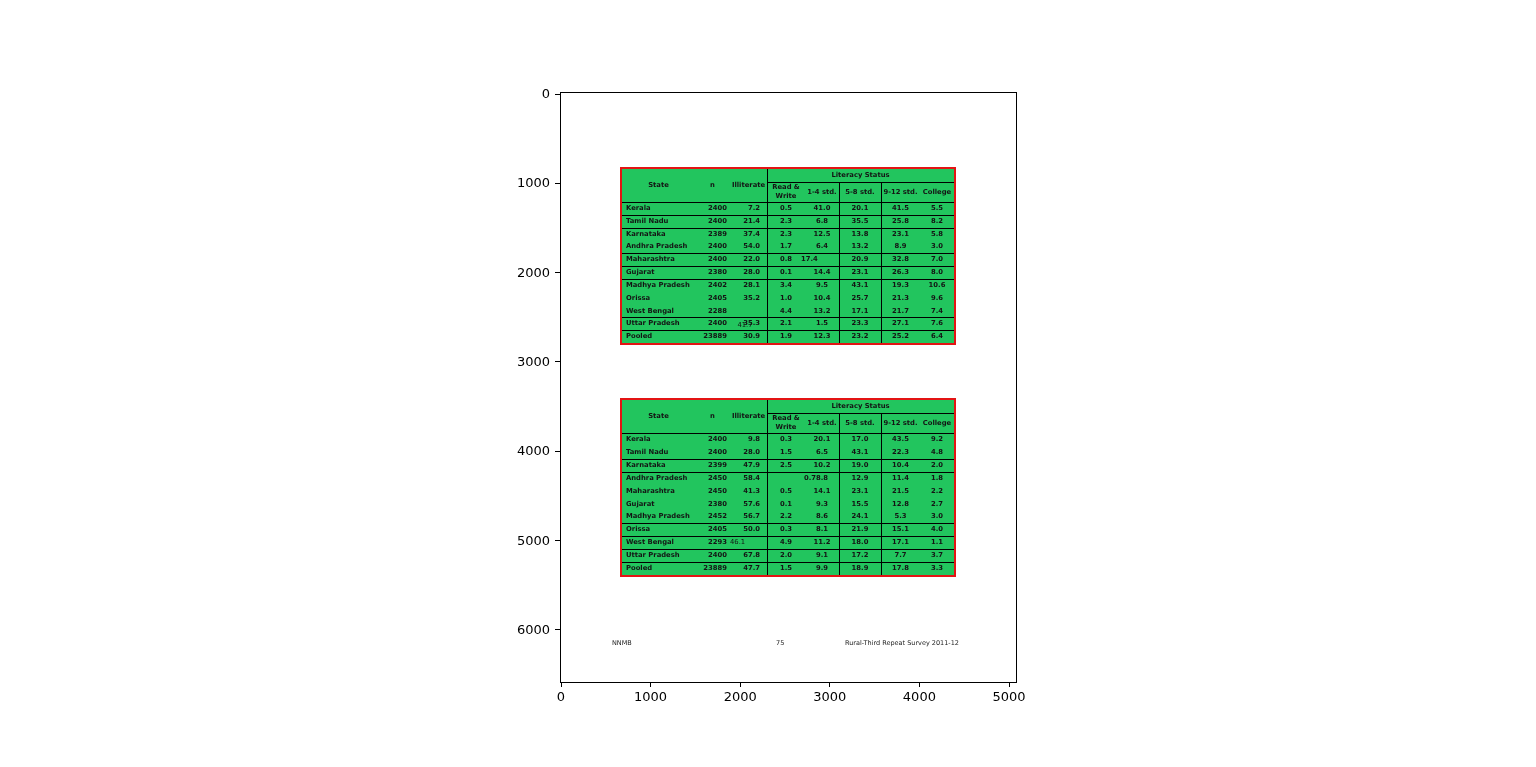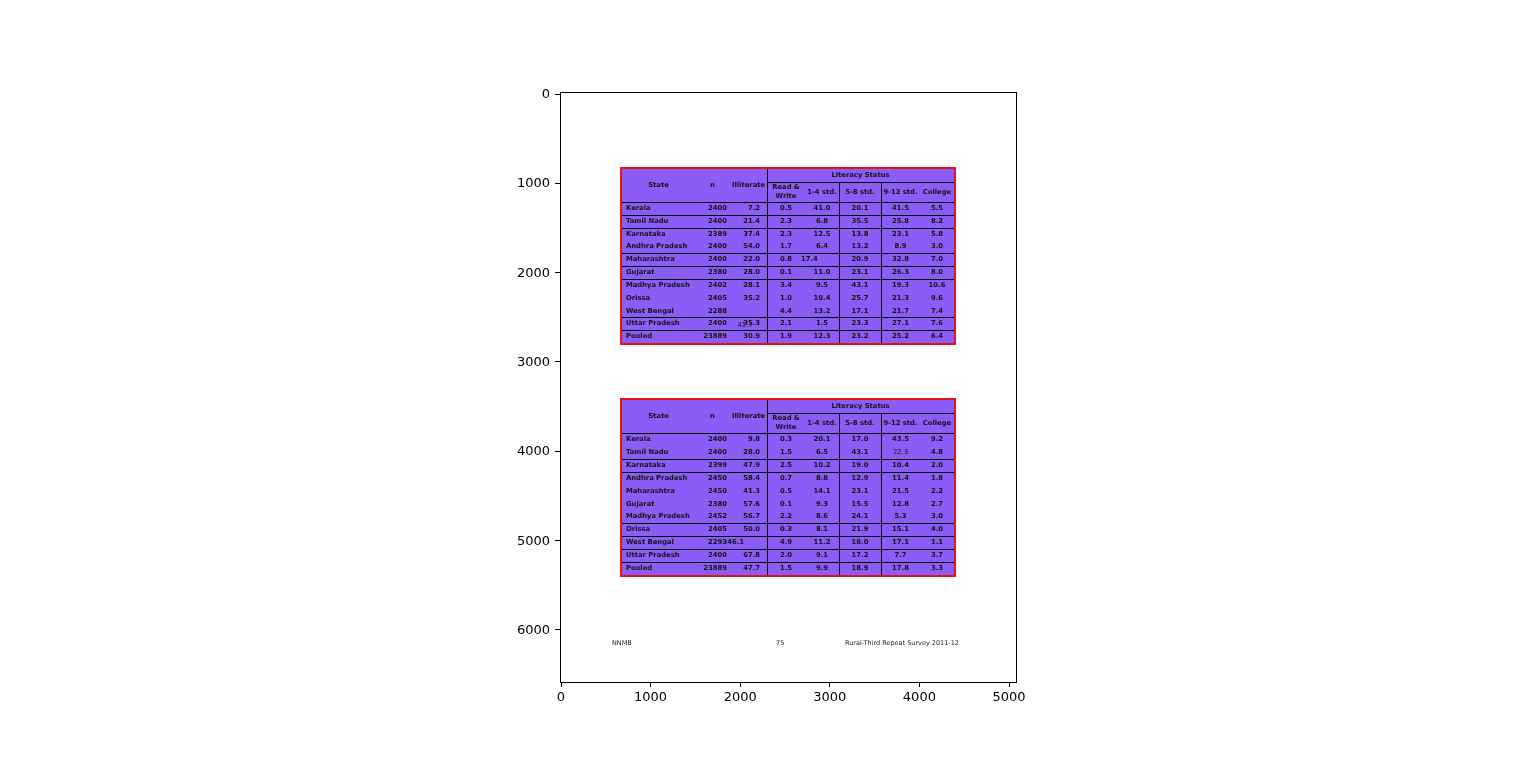--- a/index.html
+++ b/index.html
@@ -4,21 +4,21 @@
 <style>
   html,body{margin:0;padding:0;background:#ffffff;}
   body{width:1536px;height:767px;position:relative;overflow:hidden;
        font-family:"DejaVu Sans","Liberation Sans",sans-serif;color:#000;}
   #figure{position:absolute;left:560px;top:92px;width:455px;height:589px;
           border:1px solid #000;background:#fff;}
   .ticklabel{position:absolute;font-size:13px;color:#000;white-space:nowrap;}
   .tickmark{position:absolute;background:#000;}
   .tbl-title{position:absolute;font-size:7.5px;font-weight:bold;text-align:center;
              line-height:10px;color:#000;letter-spacing:0px;}
-  .rtable{position:absolute;border:2px solid #e31414;box-sizing:border-box;background:#8b5cf6;}
+  .rtable{position:absolute;border:2px solid #e31414;box-sizing:border-box;background:#22c55e;}
   .cell{position:absolute;font-size:6.8px;font-weight:600;color:#141414;
         white-space:nowrap;overflow:hidden;}
   .hline{position:absolute;background:#000;height:1px;}
   .vline{position:absolute;background:#000;width:1px;}
   .footnote{position:absolute;font-size:6.5px;color:#222;white-space:nowrap;}
 </style>
 </head>
 <body>
 
 <div id="figure">
@@ -79,21 +79,21 @@
       <div class="cell" style="left: 108px; top: 84.2727px; width: 30px; height: 12.8182px; line-height: 12.8182px; text-align: right; font-weight: 600;">22.0</div>
       <div class="cell" style="left: 145px; top: 84.2727px; width: 38px; height: 12.8182px; line-height: 12.8182px; text-align: center; font-weight: 600;">0.8</div>
       <div class="cell" style="left: 179px; top: 84.2727px; width: 34px; height: 12.8182px; line-height: 12.8182px; text-align: left; font-weight: 700;">17.4</div>
       <div class="cell" style="left: 217px; top: 84.2727px; width: 42px; height: 12.8182px; line-height: 12.8182px; text-align: center; font-weight: 600;">20.9</div>
       <div class="cell" style="left: 259px; top: 84.2727px; width: 39px; height: 12.8182px; line-height: 12.8182px; text-align: center; font-weight: 600;">32.8</div>
       <div class="cell" style="left: 298px; top: 84.2727px; width: 34px; height: 12.8182px; line-height: 12.8182px; text-align: center; font-weight: 600;">7.0</div>
       <div class="cell" style="left: 4px; top: 97.0909px; width: 67px; height: 12.8182px; line-height: 12.8182px; font-weight: 600;">Gujarat</div>
       <div class="cell" style="left: 73px; top: 97.0909px; width: 32px; height: 12.8182px; line-height: 12.8182px; text-align: right; font-weight: 600;">2380</div>
       <div class="cell" style="left: 108px; top: 97.0909px; width: 30px; height: 12.8182px; line-height: 12.8182px; text-align: right; font-weight: 600;">28.0</div>
       <div class="cell" style="left: 145px; top: 97.0909px; width: 38px; height: 12.8182px; line-height: 12.8182px; text-align: center; font-weight: 600;">0.1</div>
-      <div class="cell" style="left: 183px; top: 97.0909px; width: 34px; height: 12.8182px; line-height: 12.8182px; text-align: center; font-weight: 600;">11.0</div>
+      <div class="cell" style="left: 183px; top: 97.0909px; width: 34px; height: 12.8182px; line-height: 12.8182px; text-align: center; font-weight: 600;">14.4</div>
       <div class="cell" style="left: 217px; top: 97.0909px; width: 42px; height: 12.8182px; line-height: 12.8182px; text-align: center; font-weight: 600;">23.1</div>
       <div class="cell" style="left: 259px; top: 97.0909px; width: 39px; height: 12.8182px; line-height: 12.8182px; text-align: center; font-weight: 600;">26.3</div>
       <div class="cell" style="left: 298px; top: 97.0909px; width: 34px; height: 12.8182px; line-height: 12.8182px; text-align: center; font-weight: 600;">8.0</div>
       <div class="cell" style="left: 4px; top: 109.909px; width: 67px; height: 12.8182px; line-height: 12.8182px; font-weight: 600;">Madhya Pradesh</div>
       <div class="cell" style="left: 73px; top: 109.909px; width: 32px; height: 12.8182px; line-height: 12.8182px; text-align: right; font-weight: 600;">2402</div>
       <div class="cell" style="left: 108px; top: 109.909px; width: 30px; height: 12.8182px; line-height: 12.8182px; text-align: right; font-weight: 600;">28.1</div>
       <div class="cell" style="left: 145px; top: 109.909px; width: 38px; height: 12.8182px; line-height: 12.8182px; text-align: center; font-weight: 600;">3.4</div>
       <div class="cell" style="left: 183px; top: 109.909px; width: 34px; height: 12.8182px; line-height: 12.8182px; text-align: center; font-weight: 600;">9.5</div>
       <div class="cell" style="left: 217px; top: 109.909px; width: 42px; height: 12.8182px; line-height: 12.8182px; text-align: center; font-weight: 600;">43.1</div>
       <div class="cell" style="left: 259px; top: 109.909px; width: 39px; height: 12.8182px; line-height: 12.8182px; text-align: center; font-weight: 600;">19.3</div>
@@ -165,34 +165,34 @@
       <div class="cell" style="left: 183px; top: 33px; width: 34px; height: 12.9091px; line-height: 12.9091px; text-align: center; font-weight: 600;">20.1</div>
       <div class="cell" style="left: 217px; top: 33px; width: 42px; height: 12.9091px; line-height: 12.9091px; text-align: center; font-weight: 600;">17.0</div>
       <div class="cell" style="left: 259px; top: 33px; width: 39px; height: 12.9091px; line-height: 12.9091px; text-align: center; font-weight: 600;">43.5</div>
       <div class="cell" style="left: 298px; top: 33px; width: 34px; height: 12.9091px; line-height: 12.9091px; text-align: center; font-weight: 600;">9.2</div>
       <div class="cell" style="left: 4px; top: 45.9091px; width: 67px; height: 12.9091px; line-height: 12.9091px; font-weight: 600;">Tamil Nadu</div>
       <div class="cell" style="left: 73px; top: 45.9091px; width: 32px; height: 12.9091px; line-height: 12.9091px; text-align: right; font-weight: 600;">2400</div>
       <div class="cell" style="left: 108px; top: 45.9091px; width: 30px; height: 12.9091px; line-height: 12.9091px; text-align: right; font-weight: 600;">28.0</div>
       <div class="cell" style="left: 145px; top: 45.9091px; width: 38px; height: 12.9091px; line-height: 12.9091px; text-align: center; font-weight: 600;">1.5</div>
       <div class="cell" style="left: 183px; top: 45.9091px; width: 34px; height: 12.9091px; line-height: 12.9091px; text-align: center; font-weight: 600;">6.5</div>
       <div class="cell" style="left: 217px; top: 45.9091px; width: 42px; height: 12.9091px; line-height: 12.9091px; text-align: center; font-weight: 600;">43.1</div>
-      <div class="cell" style="left: 259px; top: 45.9091px; width: 39px; height: 12.9091px; line-height: 12.9091px; text-align: center; font-weight: 400;">22.3</div>
+      <div class="cell" style="left: 259px; top: 45.9091px; width: 39px; height: 12.9091px; line-height: 12.9091px; text-align: center; font-weight: 700;">22.3</div>
       <div class="cell" style="left: 298px; top: 45.9091px; width: 34px; height: 12.9091px; line-height: 12.9091px; text-align: center; font-weight: 600;">4.8</div>
       <div class="cell" style="left: 4px; top: 58.8182px; width: 67px; height: 12.9091px; line-height: 12.9091px; font-weight: 600;">Karnataka</div>
       <div class="cell" style="left: 73px; top: 58.8182px; width: 32px; height: 12.9091px; line-height: 12.9091px; text-align: right; font-weight: 600;">2399</div>
       <div class="cell" style="left: 108px; top: 58.8182px; width: 30px; height: 12.9091px; line-height: 12.9091px; text-align: right; font-weight: 600;">47.9</div>
       <div class="cell" style="left: 145px; top: 58.8182px; width: 38px; height: 12.9091px; line-height: 12.9091px; text-align: center; font-weight: 600;">2.5</div>
       <div class="cell" style="left: 183px; top: 58.8182px; width: 34px; height: 12.9091px; line-height: 12.9091px; text-align: center; font-weight: 600;">10.2</div>
       <div class="cell" style="left: 217px; top: 58.8182px; width: 42px; height: 12.9091px; line-height: 12.9091px; text-align: center; font-weight: 600;">19.0</div>
       <div class="cell" style="left: 259px; top: 58.8182px; width: 39px; height: 12.9091px; line-height: 12.9091px; text-align: center; font-weight: 600;">10.4</div>
       <div class="cell" style="left: 298px; top: 58.8182px; width: 34px; height: 12.9091px; line-height: 12.9091px; text-align: center; font-weight: 600;">2.0</div>
       <div class="cell" style="left: 4px; top: 71.7273px; width: 67px; height: 12.9091px; line-height: 12.9091px; font-weight: 600;">Andhra Pradesh</div>
       <div class="cell" style="left: 73px; top: 71.7273px; width: 32px; height: 12.9091px; line-height: 12.9091px; text-align: right; font-weight: 600;">2450</div>
       <div class="cell" style="left: 108px; top: 71.7273px; width: 30px; height: 12.9091px; line-height: 12.9091px; text-align: right; font-weight: 600;">58.4</div>
-      <div class="cell" style="left: 145px; top: 71.7273px; width: 38px; height: 12.9091px; line-height: 12.9091px; text-align: center; font-weight: 600;">0.7</div>
+      <div class="cell" style="left: 145px; top: 71.7273px; width: 38px; height: 12.9091px; line-height: 12.9091px; text-align: center; font-weight: 600; padding-left: 24px;">0.7</div>
       <div class="cell" style="left: 183px; top: 71.7273px; width: 34px; height: 12.9091px; line-height: 12.9091px; text-align: center; font-weight: 600;">8.8</div>
       <div class="cell" style="left: 217px; top: 71.7273px; width: 42px; height: 12.9091px; line-height: 12.9091px; text-align: center; font-weight: 600;">12.9</div>
       <div class="cell" style="left: 259px; top: 71.7273px; width: 39px; height: 12.9091px; line-height: 12.9091px; text-align: center; font-weight: 600;">11.4</div>
       <div class="cell" style="left: 298px; top: 71.7273px; width: 34px; height: 12.9091px; line-height: 12.9091px; text-align: center; font-weight: 600;">1.8</div>
       <div class="cell" style="left: 4px; top: 84.6364px; width: 67px; height: 12.9091px; line-height: 12.9091px; font-weight: 600;">Maharashtra</div>
       <div class="cell" style="left: 73px; top: 84.6364px; width: 32px; height: 12.9091px; line-height: 12.9091px; text-align: right; font-weight: 600;">2450</div>
       <div class="cell" style="left: 108px; top: 84.6364px; width: 30px; height: 12.9091px; line-height: 12.9091px; text-align: right; font-weight: 600;">41.3</div>
       <div class="cell" style="left: 145px; top: 84.6364px; width: 38px; height: 12.9091px; line-height: 12.9091px; text-align: center; font-weight: 600;">0.5</div>
       <div class="cell" style="left: 183px; top: 84.6364px; width: 34px; height: 12.9091px; line-height: 12.9091px; text-align: center; font-weight: 600;">14.1</div>
       <div class="cell" style="left: 217px; top: 84.6364px; width: 42px; height: 12.9091px; line-height: 12.9091px; text-align: center; font-weight: 600;">23.1</div>
@@ -217,21 +217,21 @@
       <div class="cell" style="left: 4px; top: 123.364px; width: 67px; height: 12.9091px; line-height: 12.9091px; font-weight: 600;">Orissa</div>
       <div class="cell" style="left: 73px; top: 123.364px; width: 32px; height: 12.9091px; line-height: 12.9091px; text-align: right; font-weight: 600;">2405</div>
       <div class="cell" style="left: 108px; top: 123.364px; width: 30px; height: 12.9091px; line-height: 12.9091px; text-align: right; font-weight: 600;">50.0</div>
       <div class="cell" style="left: 145px; top: 123.364px; width: 38px; height: 12.9091px; line-height: 12.9091px; text-align: center; font-weight: 600;">0.3</div>
       <div class="cell" style="left: 183px; top: 123.364px; width: 34px; height: 12.9091px; line-height: 12.9091px; text-align: center; font-weight: 600;">8.1</div>
       <div class="cell" style="left: 217px; top: 123.364px; width: 42px; height: 12.9091px; line-height: 12.9091px; text-align: center; font-weight: 600;">21.9</div>
       <div class="cell" style="left: 259px; top: 123.364px; width: 39px; height: 12.9091px; line-height: 12.9091px; text-align: center; font-weight: 600;">15.1</div>
       <div class="cell" style="left: 298px; top: 123.364px; width: 34px; height: 12.9091px; line-height: 12.9091px; text-align: center; font-weight: 600;">4.0</div>
       <div class="cell" style="left: 4px; top: 136.273px; width: 67px; height: 12.9091px; line-height: 12.9091px; font-weight: 600;">West Bengal</div>
       <div class="cell" style="left: 73px; top: 136.273px; width: 32px; height: 12.9091px; line-height: 12.9091px; text-align: right; font-weight: 600;">2293</div>
-      <div class="cell" style="left: 92px; top: 136.273px; width: 30px; height: 12.9091px; line-height: 12.9091px; text-align: right; font-weight: 700;">46.1</div>
+      <div class="cell" style="left: 108px; top: 136.273px; width: 30px; height: 12.9091px; line-height: 12.9091px; font-weight: 400;">46.1</div>
       <div class="cell" style="left: 145px; top: 136.273px; width: 38px; height: 12.9091px; line-height: 12.9091px; text-align: center; font-weight: 600;">4.9</div>
       <div class="cell" style="left: 183px; top: 136.273px; width: 34px; height: 12.9091px; line-height: 12.9091px; text-align: center; font-weight: 600;">11.2</div>
       <div class="cell" style="left: 217px; top: 136.273px; width: 42px; height: 12.9091px; line-height: 12.9091px; text-align: center; font-weight: 600;">18.0</div>
       <div class="cell" style="left: 259px; top: 136.273px; width: 39px; height: 12.9091px; line-height: 12.9091px; text-align: center; font-weight: 600;">17.1</div>
       <div class="cell" style="left: 298px; top: 136.273px; width: 34px; height: 12.9091px; line-height: 12.9091px; text-align: center; font-weight: 600;">1.1</div>
       <div class="cell" style="left: 4px; top: 149.182px; width: 67px; height: 12.9091px; line-height: 12.9091px; font-weight: 600;">Uttar Pradesh</div>
       <div class="cell" style="left: 73px; top: 149.182px; width: 32px; height: 12.9091px; line-height: 12.9091px; text-align: right; font-weight: 600;">2400</div>
       <div class="cell" style="left: 108px; top: 149.182px; width: 30px; height: 12.9091px; line-height: 12.9091px; text-align: right; font-weight: 600;">67.8</div>
       <div class="cell" style="left: 145px; top: 149.182px; width: 38px; height: 12.9091px; line-height: 12.9091px; text-align: center; font-weight: 600;">2.0</div>
       <div class="cell" style="left: 183px; top: 149.182px; width: 34px; height: 12.9091px; line-height: 12.9091px; text-align: center; font-weight: 600;">9.1</div>

